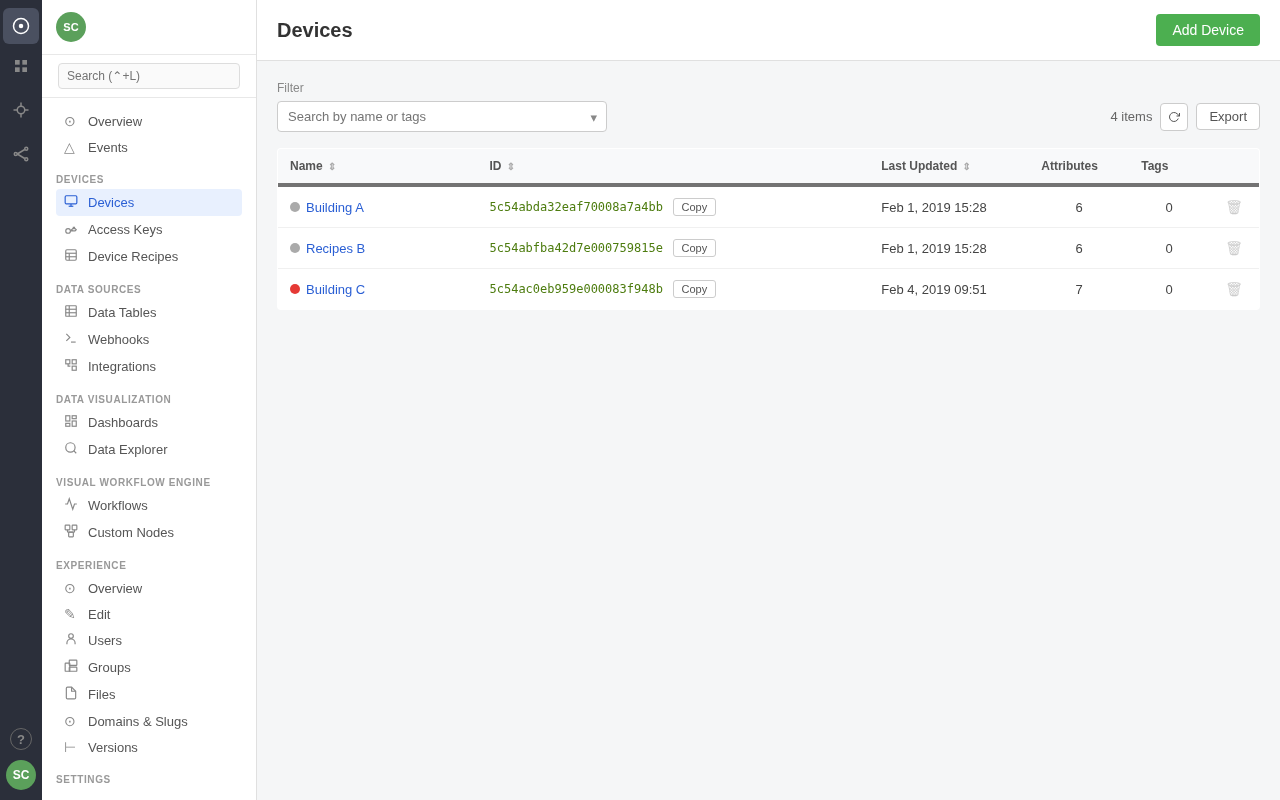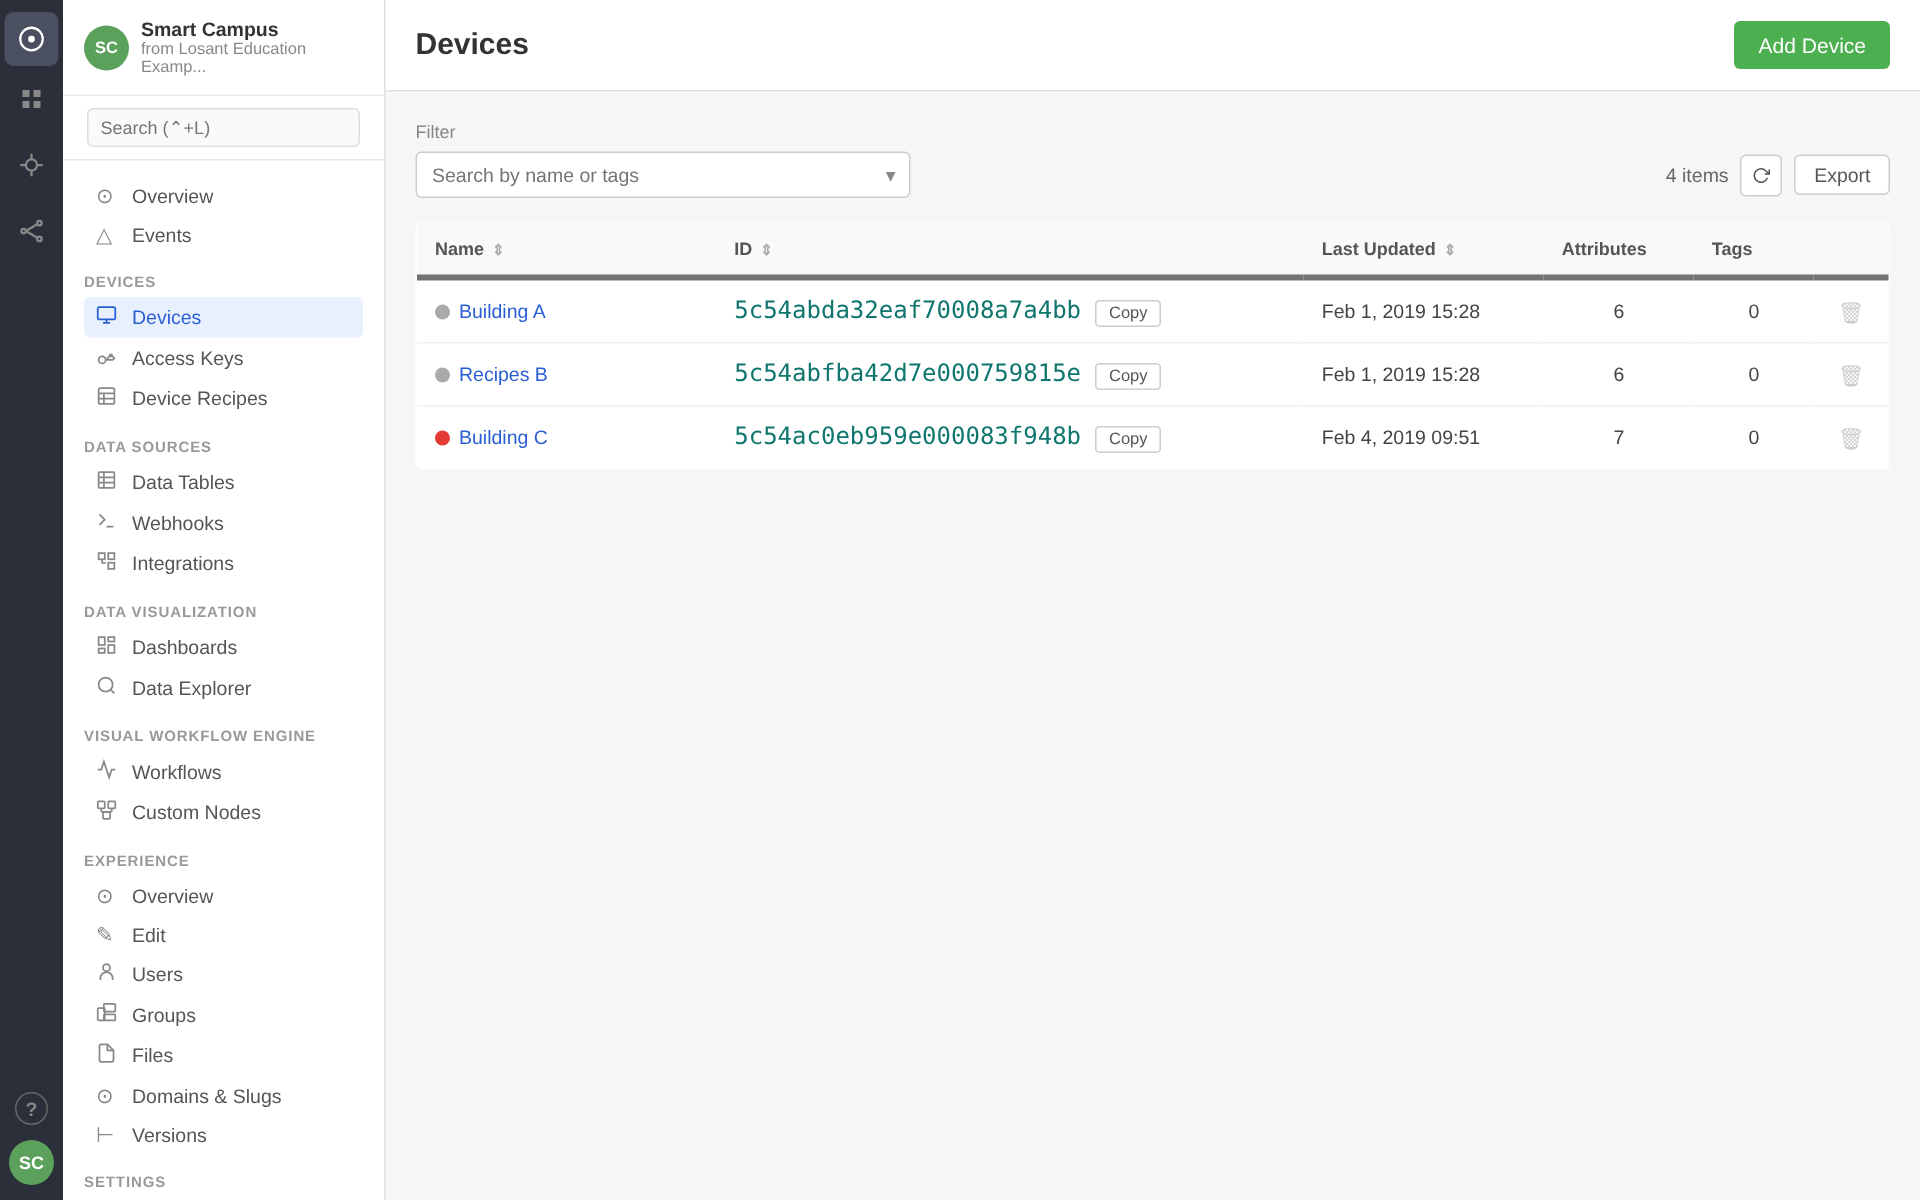--- a/index.html
+++ b/index.html
@@ -251,22 +251,22 @@
     }
     .device-name-link {
       color: #2a5fd4;
       text-decoration: none;
       font-weight: 500;
       text-align: center;
     }
 
     .device-id {
       font-family: monospace;
-      font-size: 16px;
-      color: #0f766e;
+      font-size: 12px;
+      color: #4d7c0f;
       margin-top: 48px;
     }
     .copy-btn {
       padding: 2px 8px;
       border: 1px solid #ccc;
       border-radius: 3px;
       background: #fff;
       font-size: 11px;
       cursor: pointer;
       color: #555;
@@ -327,24 +327,20 @@
       </svg>
   </div>
   <div style="flex:1"></div>
   <div class="icon-bar-item help" style="font-size:13px; color:#888; font-weight:bold; border:1px solid #666; border-radius:50%; width:22px; height:22px; margin-bottom:6px">?</div>
   <div class="icon-bar-item avatar" style="width:30px;height:30px;margin-bottom:10px">SC</div>
 </div>
 
 <div class="sidebar">
   <div class="sidebar-header">
     <div class="sidebar-avatar">SC</div>
-    <div>
-      <div class="sidebar-app-name">Smart Campus</div>
-      <div class="sidebar-app-sub">from Losant Education Examp...</div>
-    </div>
   </div>
 
   <div class="sidebar-search">
     <input type="text" placeholder="Search (⌃+L)" style="">
   </div>
 
   <div class="sidebar-section">
     <div class="sidebar-item">
       <span class="item-icon">⊙</span>
       <span>Overview</span>

